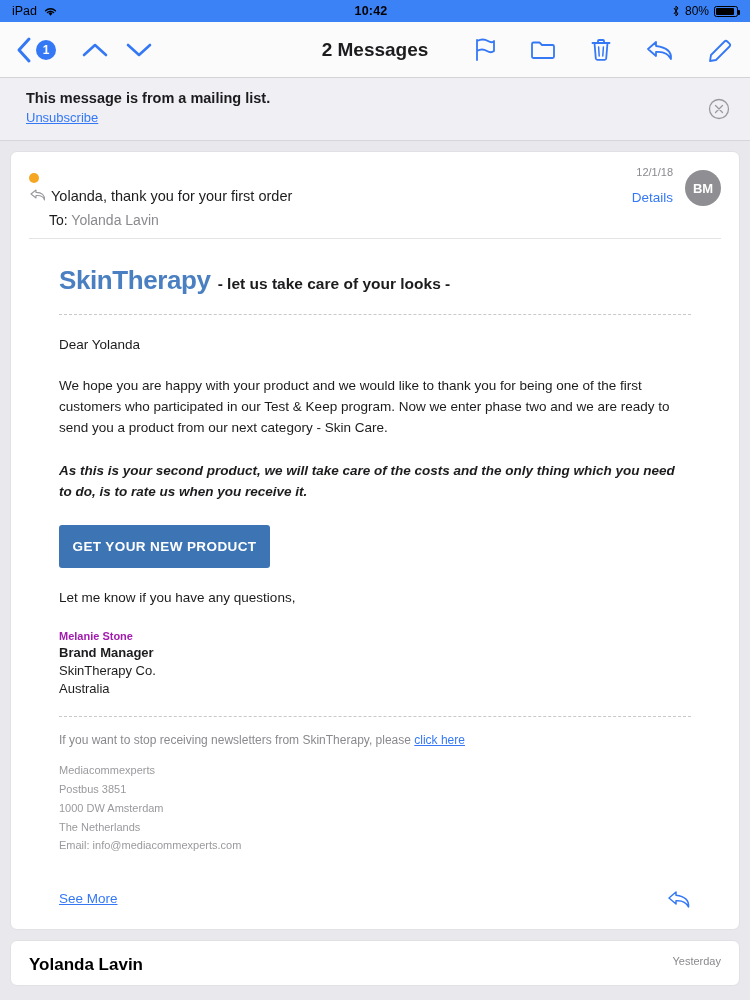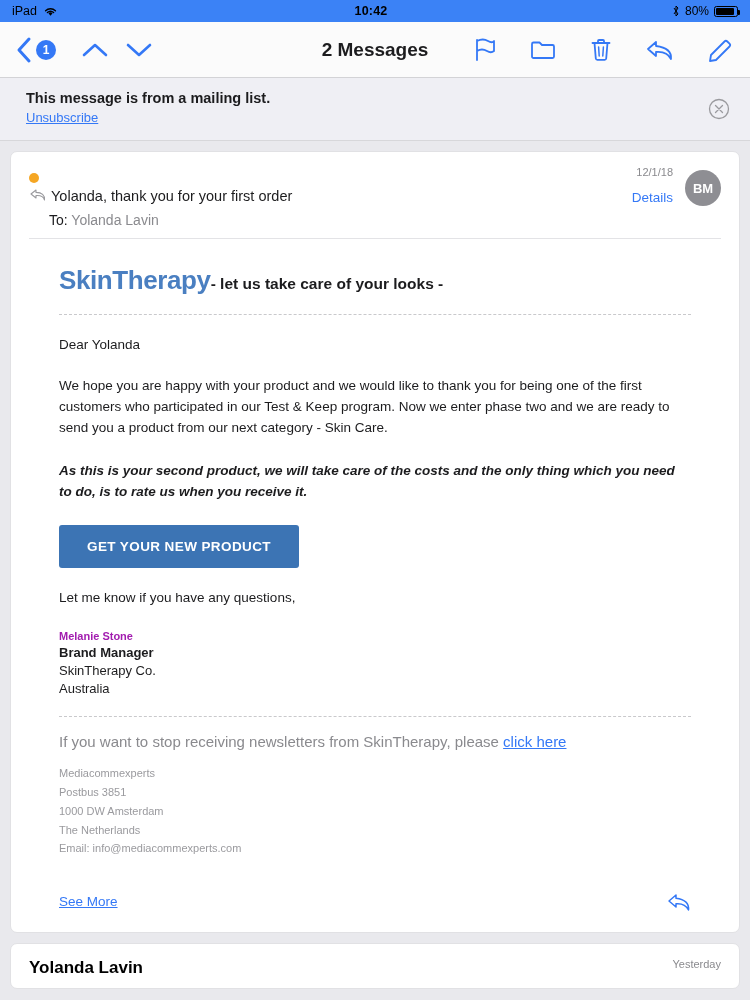--- a/index.html
+++ b/index.html
@@ -107,39 +107,39 @@
     display: flex; align-items: center; justify-content: center; margin-top: 4px;
     flex: none; overflow: hidden; position: relative;
   }
 
   
   .body {
     border-top: 1px solid #e3e3e6;
     margin: 0 18px; padding: 26px 30px 0 30px;
   }
   .logo-row {
-    display: flex; align-items: baseline; gap: 0;
+    display: flex; align-items: baseline; gap: 7px;
     border-bottom: 1px dashed #c9c9cc; padding-bottom: 18px;
   }
   .logo { font-size: 26px; font-weight: bold; color: #4a7fc1; letter-spacing: -.4px; }
   .tagline { font-size: 15.5px; font-weight: bold; color: #1c1c1e; }
   .p { font-size: 13.5px; color: #1c1c1e; line-height: 1.55; margin-top: 20px; }
   .p.tight { margin-top: 18px; }
   .p.em { font-style: italic; font-weight: bold; margin-top: 22px; }
   .cta {
-    display: block; width: 240px; margin-top: 22px;
+    display: block; width: 211px; margin-top: 22px;
     background: #3c74b4; color: #fff; text-align: center;
     font-size: 13.5px; font-weight: bold; letter-spacing: .4px;
     padding: 14px 0; border-radius: 3px; border: none;
   }
   .sig-name { font-size: 11px; font-weight: bold; color: #a21caf; margin-top: 22px; }
   .sig-role { font-size: 13px; font-weight: bold; color: #1c1c1e; margin-top: 3px; }
   .sig-line { font-size: 13px; color: #1c1c1e; margin-top: 3px; }
   .rule { border-top: 1px dashed #c9c9cc; margin-top: 20px; }
-  .unsub-note { font-size: 15px; color: #8a8a8e; margin-top: 16px; }
+  .unsub-note { font-size: 12px; color: #8a8a8e; margin-top: 16px; }
   .unsub-note a { color: #3478f6; }
   .addr { font-size: 11px; color: #9a9a9e; margin-top: 14px; line-height: 1.7; }
   .footer-row {
     display: flex; align-items: center; justify-content: space-between;
     padding: 18px 30px 20px 30px; margin: 16px 18px 0 18px;
   }
   .seemore { font-size: 13.5px; color: #3478f6; }
 </style>
 </head>
 <body>

